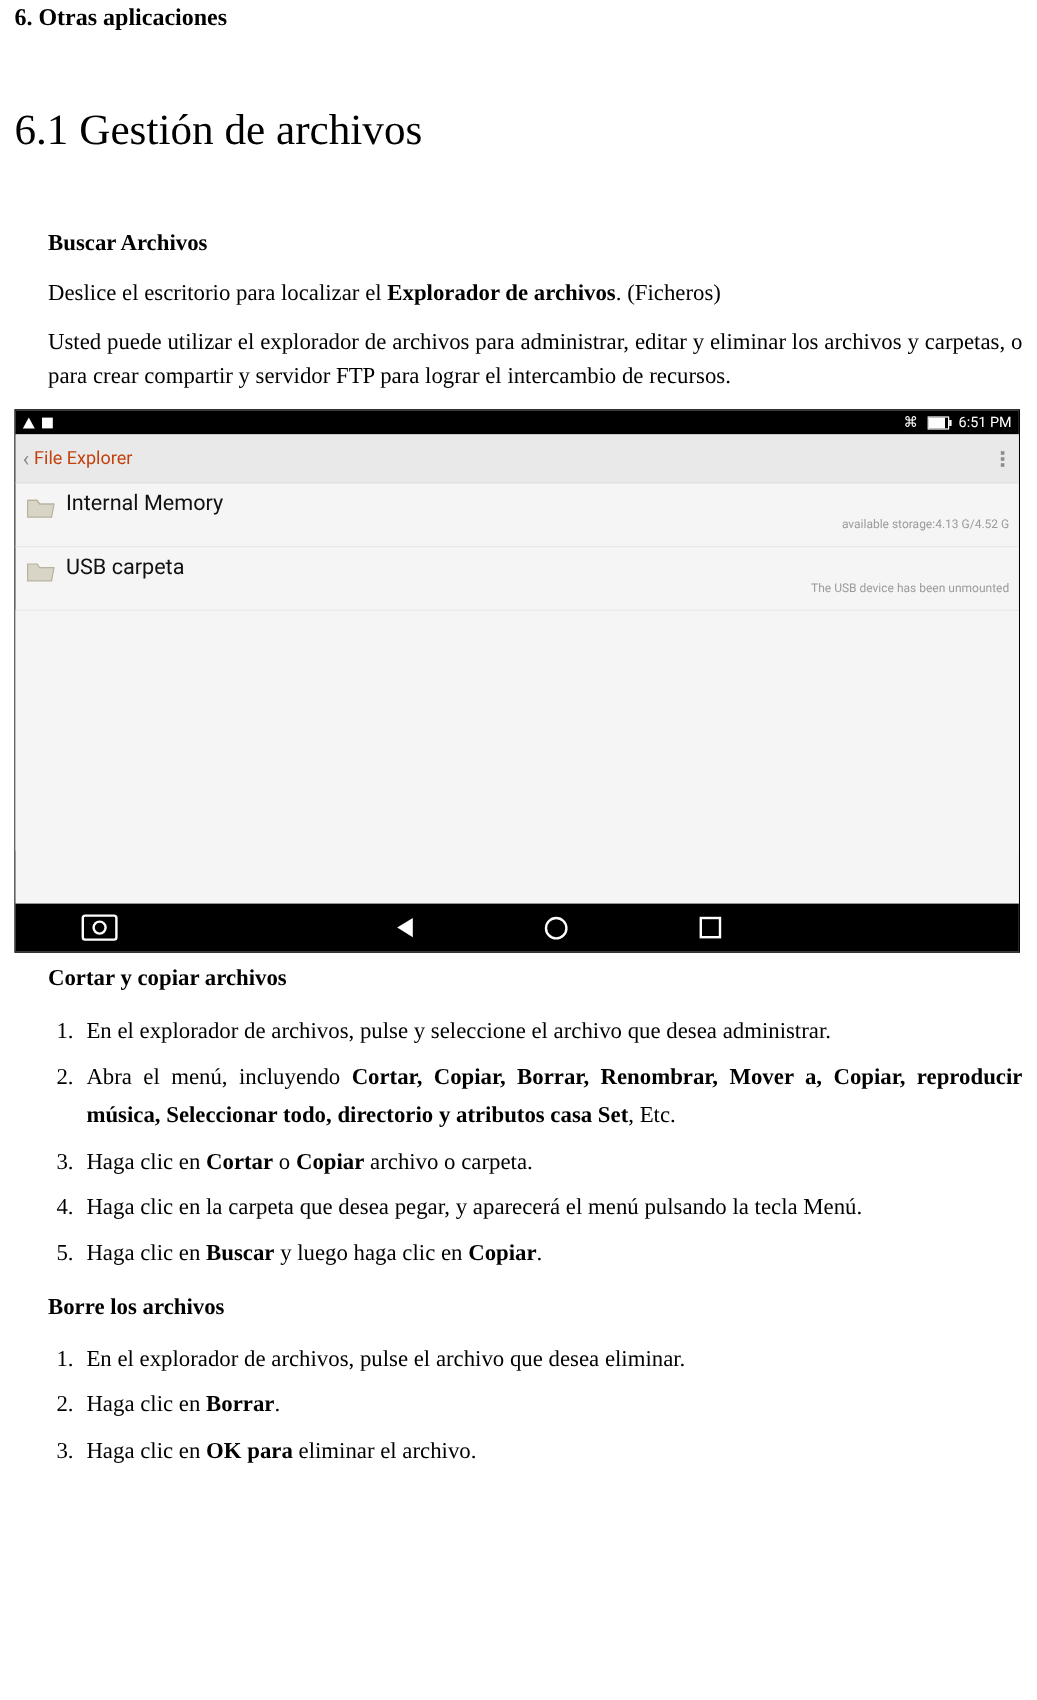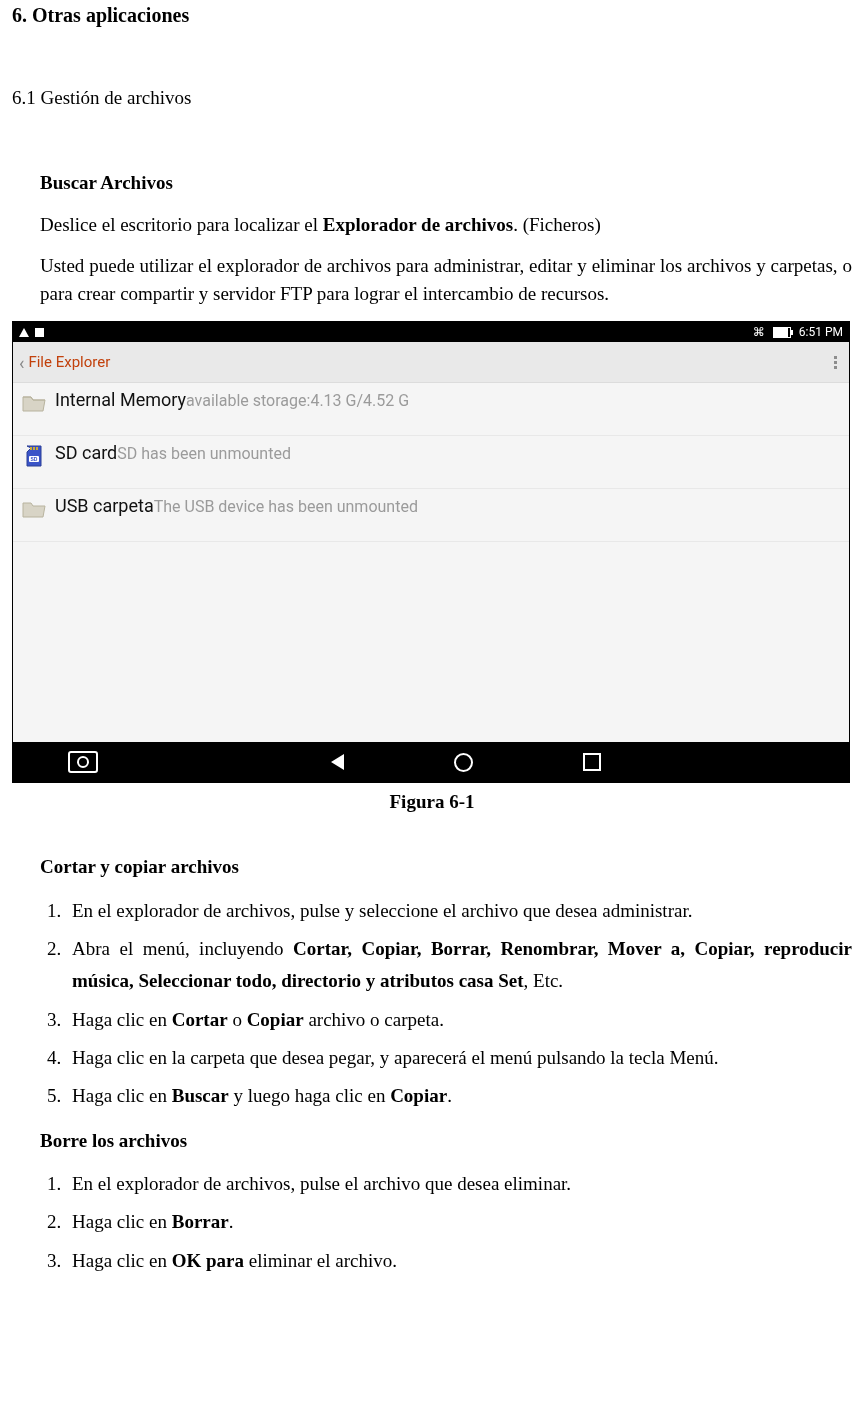--- a/index.html
+++ b/index.html
@@ -13,21 +13,21 @@
   .page {
     padding: 0 12px 40px 12px;
     box-sizing: border-box;
   }
   h1.section-title {
     font-size: 20px;
     font-weight: bold;
     margin: 4px 0 60px 0;
   }
   h2.subsection-title {
-    font-size: 19px;
+    font-size: 36px;
     font-weight: normal;
     margin: 0 0 60px 0;
   }
   .indent {
     margin-left: 28px;
     margin-right: 0;
     font-size: 19px;
     line-height: 1.45;
   }
   .indent p { margin: 8px 0 14px 0; }
@@ -95,23 +95,23 @@
 
   .fs-body { background: #f5f5f5; min-height: 350px; }
   .fs-row {
     display: flex; align-items: flex-start; gap: 8px;
     padding: 6px 8px 2px 8px;
     border-bottom: 1px solid #e8e8e8;
     min-height: 44px;
     flex-direction: row;
   }
   .fs-icon { width: 26px; height: 24px; flex: 0 0 26px; margin-top: 2px; }
-  .fs-text { flex: 1; display: flex; flex-direction: row; }
+  .fs-text { flex: 1; display: flex; flex-direction: column; }
   .fs-label { font-size: 18px; color: #111; }
-  .fs-sub  { font-size: 16px; color: #9b9b9b; text-align: right; margin-top: 2px; }
+  .fs-sub  { font-size: 10px; color: #9b9b9b; text-align: right; margin-top: 2px; }
   .blank-area { height: 200px; background: #f5f5f5; }
 
   
   .nav-bar {
     height: 40px;
     background: #000;
     display: flex;
     align-items: center;
     color: #fff;
     font-size: 15px;
@@ -211,36 +211,20 @@
             <path d="M2 6 L10 6 L12 9 L24 9 L22 20 L2 20 Z" fill="#d8d4c6" stroke="#b8b39e" stroke-width="1"></path>
             <path d="M2 6 L10 6 L12 9 L24 9" fill="none" stroke="#b8b39e" stroke-width="1"></path>
           </svg>
         </span>
         <div class="fs-text">
           <span class="fs-label">Internal Memory</span>
           <span class="fs-sub">available storage:4.13 G/4.52 G</span>
         </div>
       </div>
 
-      <div class="fs-row">
-        <span class="fs-icon">
-          <svg viewBox="0 0 26 24" width="26" height="24">
-            <path d="M6 2 L20 2 L20 22 L6 22 L6 8 L10 4 Z" fill="#3a54c8" stroke="#2b3e96" stroke-width="1"></path>
-            <rect x="8" y="12" width="10" height="6" rx="1" fill="#ffffff"></rect>
-            <text x="13" y="17" font-size="5" text-anchor="middle" fill="#3a54c8" font-family="Arial" font-weight="bold">SD</text>
-            <rect x="9" y="3" width="2" height="3" fill="#c9a93a"></rect>
-            <rect x="12" y="3" width="2" height="3" fill="#c9a93a"></rect>
-            <rect x="15" y="3" width="2" height="3" fill="#c9a93a"></rect>
-          </svg>
-        </span>
-        <div class="fs-text">
-          <span class="fs-label">SD card</span>
-          <span class="fs-sub">SD has been unmounted</span>
-        </div>
-      </div>
 
       <div class="fs-row">
         <span class="fs-icon">
           <svg viewBox="0 0 26 24" width="26" height="24">
             <path d="M2 6 L10 6 L12 9 L24 9 L22 20 L2 20 Z" fill="#d8d4c6" stroke="#b8b39e" stroke-width="1"></path>
           </svg>
         </span>
         <div class="fs-text">
           <span class="fs-label">USB carpeta</span>
           <span class="fs-sub">The USB device has been unmounted</span>
@@ -257,21 +241,20 @@
           </span>
       </div>
       <div class="nav-center">
         <span class="nav-tri"></span>
         <span class="nav-circle"></span>
         <span class="nav-square"></span>
       </div>
     </div>
   </div>
 
-  <div class="figure-caption">Figura 6-1</div>
 
   <div class="indent">
     <p class="p-title">Cortar y copiar archivos</p>
   </div>
   <ol class="steps">
     <li>En el explorador de archivos, pulse y seleccione el archivo que desea administrar.</li>
     <li>
       <span>Abra el menú, incluyendo </span><span class="bold">Cortar, Copiar, Borrar, Renombrar, Mover a, Copiar, reproducir música, Seleccionar todo, directorio y atributos casa Set</span><span>, Etc.</span>
     </li>
     <li>

